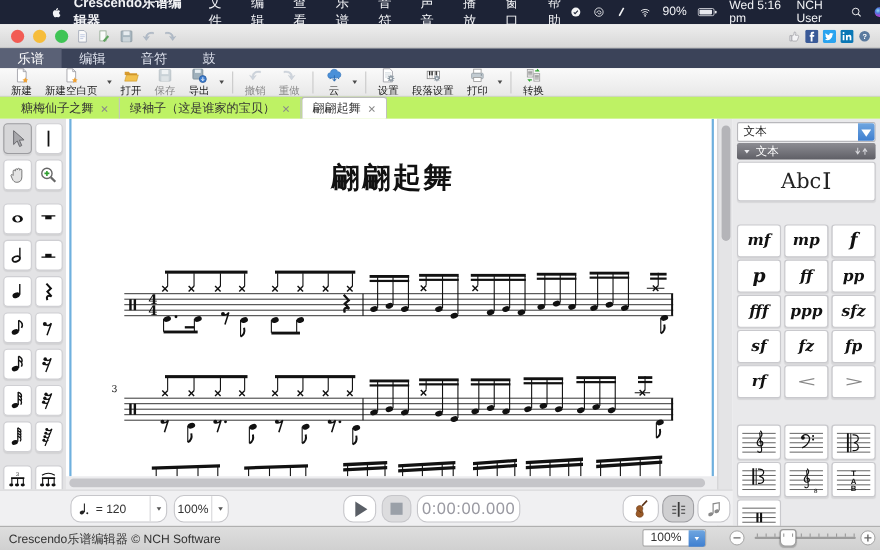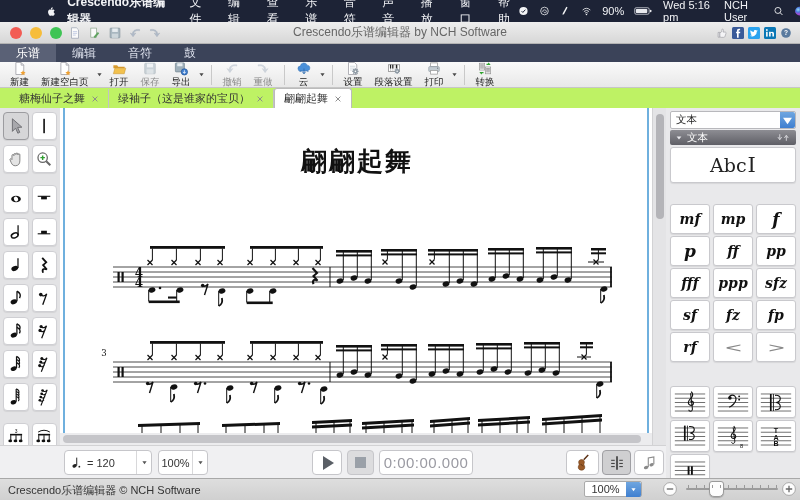--- a/index.html
+++ b/index.html
@@ -88,21 +88,21 @@
   .dyn{width:38px;height:28px;font-family:"DejaVu Serif","Liberation Serif",serif;
        font-style:italic;font-weight:bold;font-size:14px;color:#111;}
   .dyn.big{font-size:17px;}
   .dyn.hairpin{font-style:normal;font-weight:normal;color:#888;font-size:13px;}
   .dyn.hairpin span{display:inline-block;transform:scale(1.7,.95);}
   .clefcell{width:38px;height:30px;}
   .clefcell .ico{width:36px;height:27px;}
   
   #playbar{position:absolute;left:0;top:445px;width:666px;height:33px;background:#f0f0f2;
            border-top:1px solid #d2d2d4;box-sizing:border-box;}
-  .pb-box{position:absolute;top:4px;height:25px;background:#fff;border:1px solid #c6c6ca;border-radius:4px;
+  .pb-box{position:absolute;top:4px;height:25px;background:#fff;border:1px solid #c6c6ca;border-radius:9px;
           display:flex;align-items:center;box-sizing:border-box;font-size:11px;color:#333;}
   #tempo-box{left:64px;width:88px;}
   #tempo-box .nico{width:15px;height:17px;margin-left:4px;}
   #tempo-box .val{flex:1;text-align:left;padding-left:3px;}
   #tempo-box .dd, #speed-box .dd{width:14px;height:23px;border-left:1px solid #d8d8da;
           display:flex;align-items:center;justify-content:center;}
   .dd svg{width:7px;height:7px;}
   #speed-box{left:158px;width:50px;}
   #speed-box .val{flex:1;text-align:center;}
   #play-btn{left:312px;width:30px;justify-content:center;}
@@ -244,21 +244,20 @@
           <path d="M16.5 5C9 4 6.2 7.8 6.2 11.6L3.2 10l4 5.5 4-5.5-2.9 1.5C8.4 8 11 5.6 16.5 6.8z" fill="#a9b6c6" stroke="#8b98a8" stroke-width=".5"></path>
         </svg>
       </span>
     <span class="tb-mini ico">
         <svg viewBox="0 0 20 20">
           <g transform="translate(20 0) scale(-1 1)">
             <path d="M16.5 5C9 4 6.2 7.8 6.2 11.6L3.2 10l4 5.5 4-5.5-2.9 1.5C8.4 8 11 5.6 16.5 6.8z" fill="#a9b6c6" stroke="#8b98a8" stroke-width=".5"></path>
           </g>
         </svg>
       </span>
-    <span id="win-title">Crescendo乐谱编辑器 by NCH Software</span>
     <div id="tb-social">
       <span class="sq ico">
           <svg viewBox="0 0 20 20">
             <path d="M3.5 9h3v8h-3z" fill="#e8e8ea" stroke="#97979d"></path>
             <path d="M6.5 16.5V9.8l3-2 .6-4.3c1.8-.3 2.6.8 2.3 2.5l-.5 2.5h3.4c1.2 0 1.8 1 1.4 2l-1.8 5.3c-.3.9-1 1.4-2 1.4H8.6z" fill="#f4f4f6" stroke="#97979d"></path>
           </svg>
         </span>
       <span class="sq ico">
           <svg viewBox="0 0 20 20">
             <rect width="20" height="20" rx="2.5" fill="#3a5a98"></rect>

